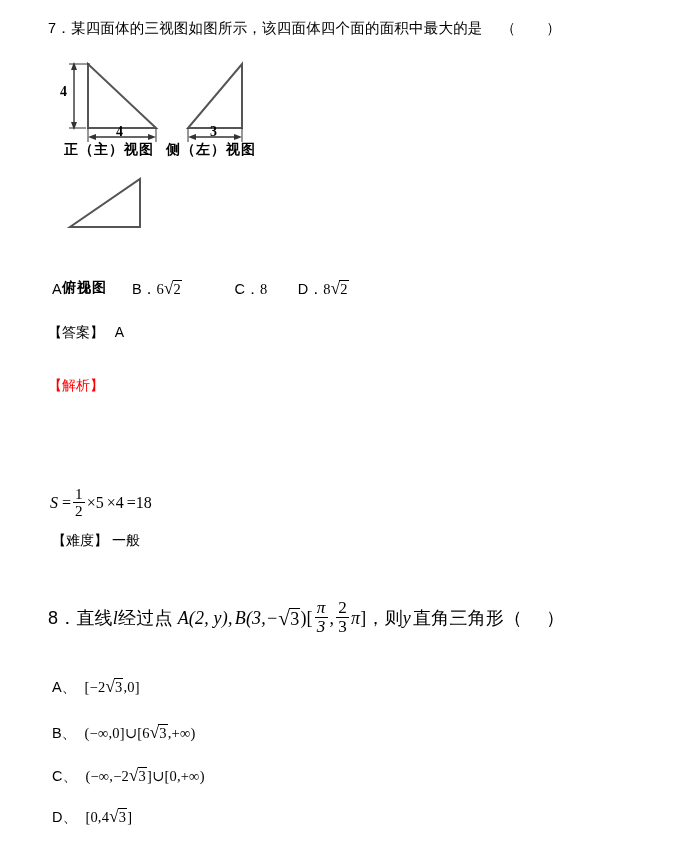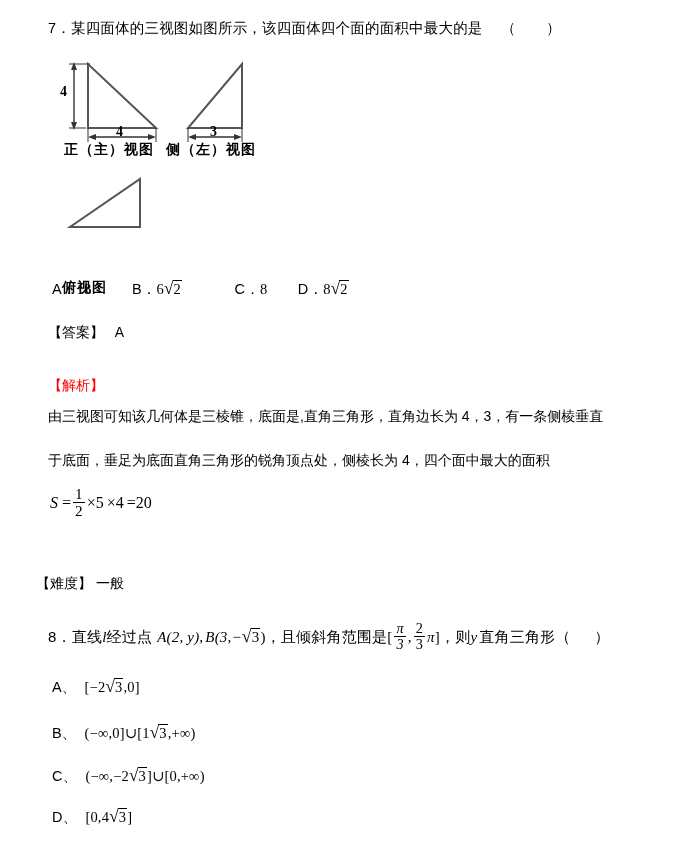--- a/index.html
+++ b/index.html
@@ -193,60 +193,57 @@
   </div>
 
   <div class="body-text" style="left:48px; top:322px;">
     <span>【答案】</span>
     <span style="display:inline-block; width:3px;"></span>
     <span>A</span>
   </div>
 
   <div class="body-text red" style="left:48px; top:375px;">【解析】</div>
 
-  <div class="body-text" style="left:48px; top:406px;">由三视图可知该几何体是三棱锥，底面是,直角三角形，直角边长为 4，3，有一条侧棱垂直</div>
-  <div class="body-text" style="left:48px; top:450px;">于底面，垂足为底面直角三角形的锐角顶点处，侧棱长为 4，四个面中最大的面积</div>
 
   <div class="body-text serif-math" style="left:50px; top:487px; font-size:16px;">
     <span class="mrow">
       <span class="ital">S</span>
       <span style="display:inline-block; width:4px;"></span>
       <span>=</span>
       <span class="frac">
         <span class="num">1</span>
         <span class="den">2</span>
       </span>
       <span>×5</span>
       <span style="display:inline-block; width:3px;"></span>
       <span>×4</span>
       <span style="display:inline-block; width:3px;"></span>
-      <span>=20</span>
-    </span>
-  </div>
-
-  <div class="body-text" style="left:36px; top:530px;margin-top:43px;">
+      <span>=18</span>
+    </span>
+  </div>
+
+  <div class="body-text" style="left:52px; top:530px;">
     <span>【难度】</span>
     <span>一般</span>
   </div>
 
-  <div class="qline" style="left:48px; top:622px; font-size:15px;">
+  <div class="qline" style="left:48px; top:600px; font-size:18px;">
     <span class="mrow" style="vertical-align:middle;">
       <span>8．直线</span>
       <span class="serif-math ital">l</span>
       <span>经过点</span>
       <span style="display:inline-block; width:5px;"></span>
       <span class="serif-math ital">A(2, y),</span>
       <span style="display:inline-block; width:2px;"></span>
       <span class="serif-math ital">B(3,−</span>
       <span class="sqrt serif-math">
         <span class="radical">√</span>
         <span class="radicand">3</span>
       </span>
       <span class="serif-math">)</span>
-      <span>，且倾斜角范围是</span>
       <span class="serif-math">[</span>
       <span class="frac serif-math ital">
         <span class="num">π</span>
         <span class="den">3</span>
       </span>
       <span class="serif-math">,</span>
       <span class="frac serif-math">
         <span class="num">2</span>
         <span class="den">3</span>
       </span>
@@ -271,21 +268,21 @@
         <span class="radicand">3</span>
       </span>
       <span class="serif-math">,0]</span>
     </span>
   </div>
 
   <div class="qline" style="left:52px; top:722px;">
     <span class="mrow">
       <span>B、</span>
       <span style="display:inline-block; width:8px;"></span>
-      <span class="serif-math">(−∞,0]∪[1</span>
+      <span class="serif-math">(−∞,0]∪[6</span>
       <span class="sqrt serif-math">
         <span class="radical">√</span>
         <span class="radicand">3</span>
       </span>
       <span class="serif-math">,+∞)</span>
     </span>
   </div>
 
   <div class="qline" style="left:52px; top:765px;">
     <span class="mrow">

